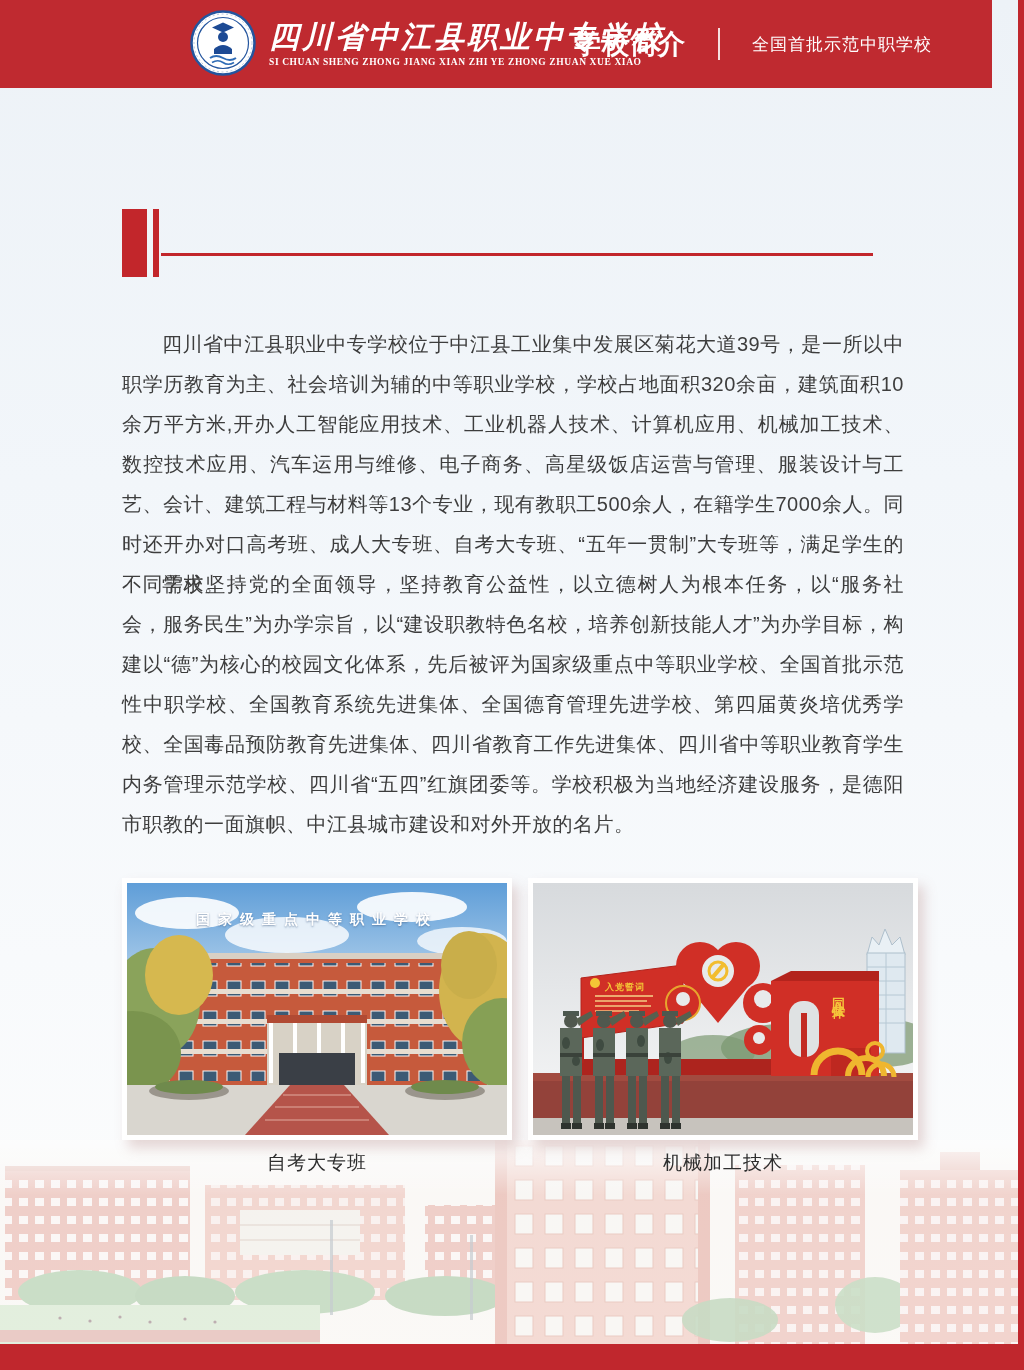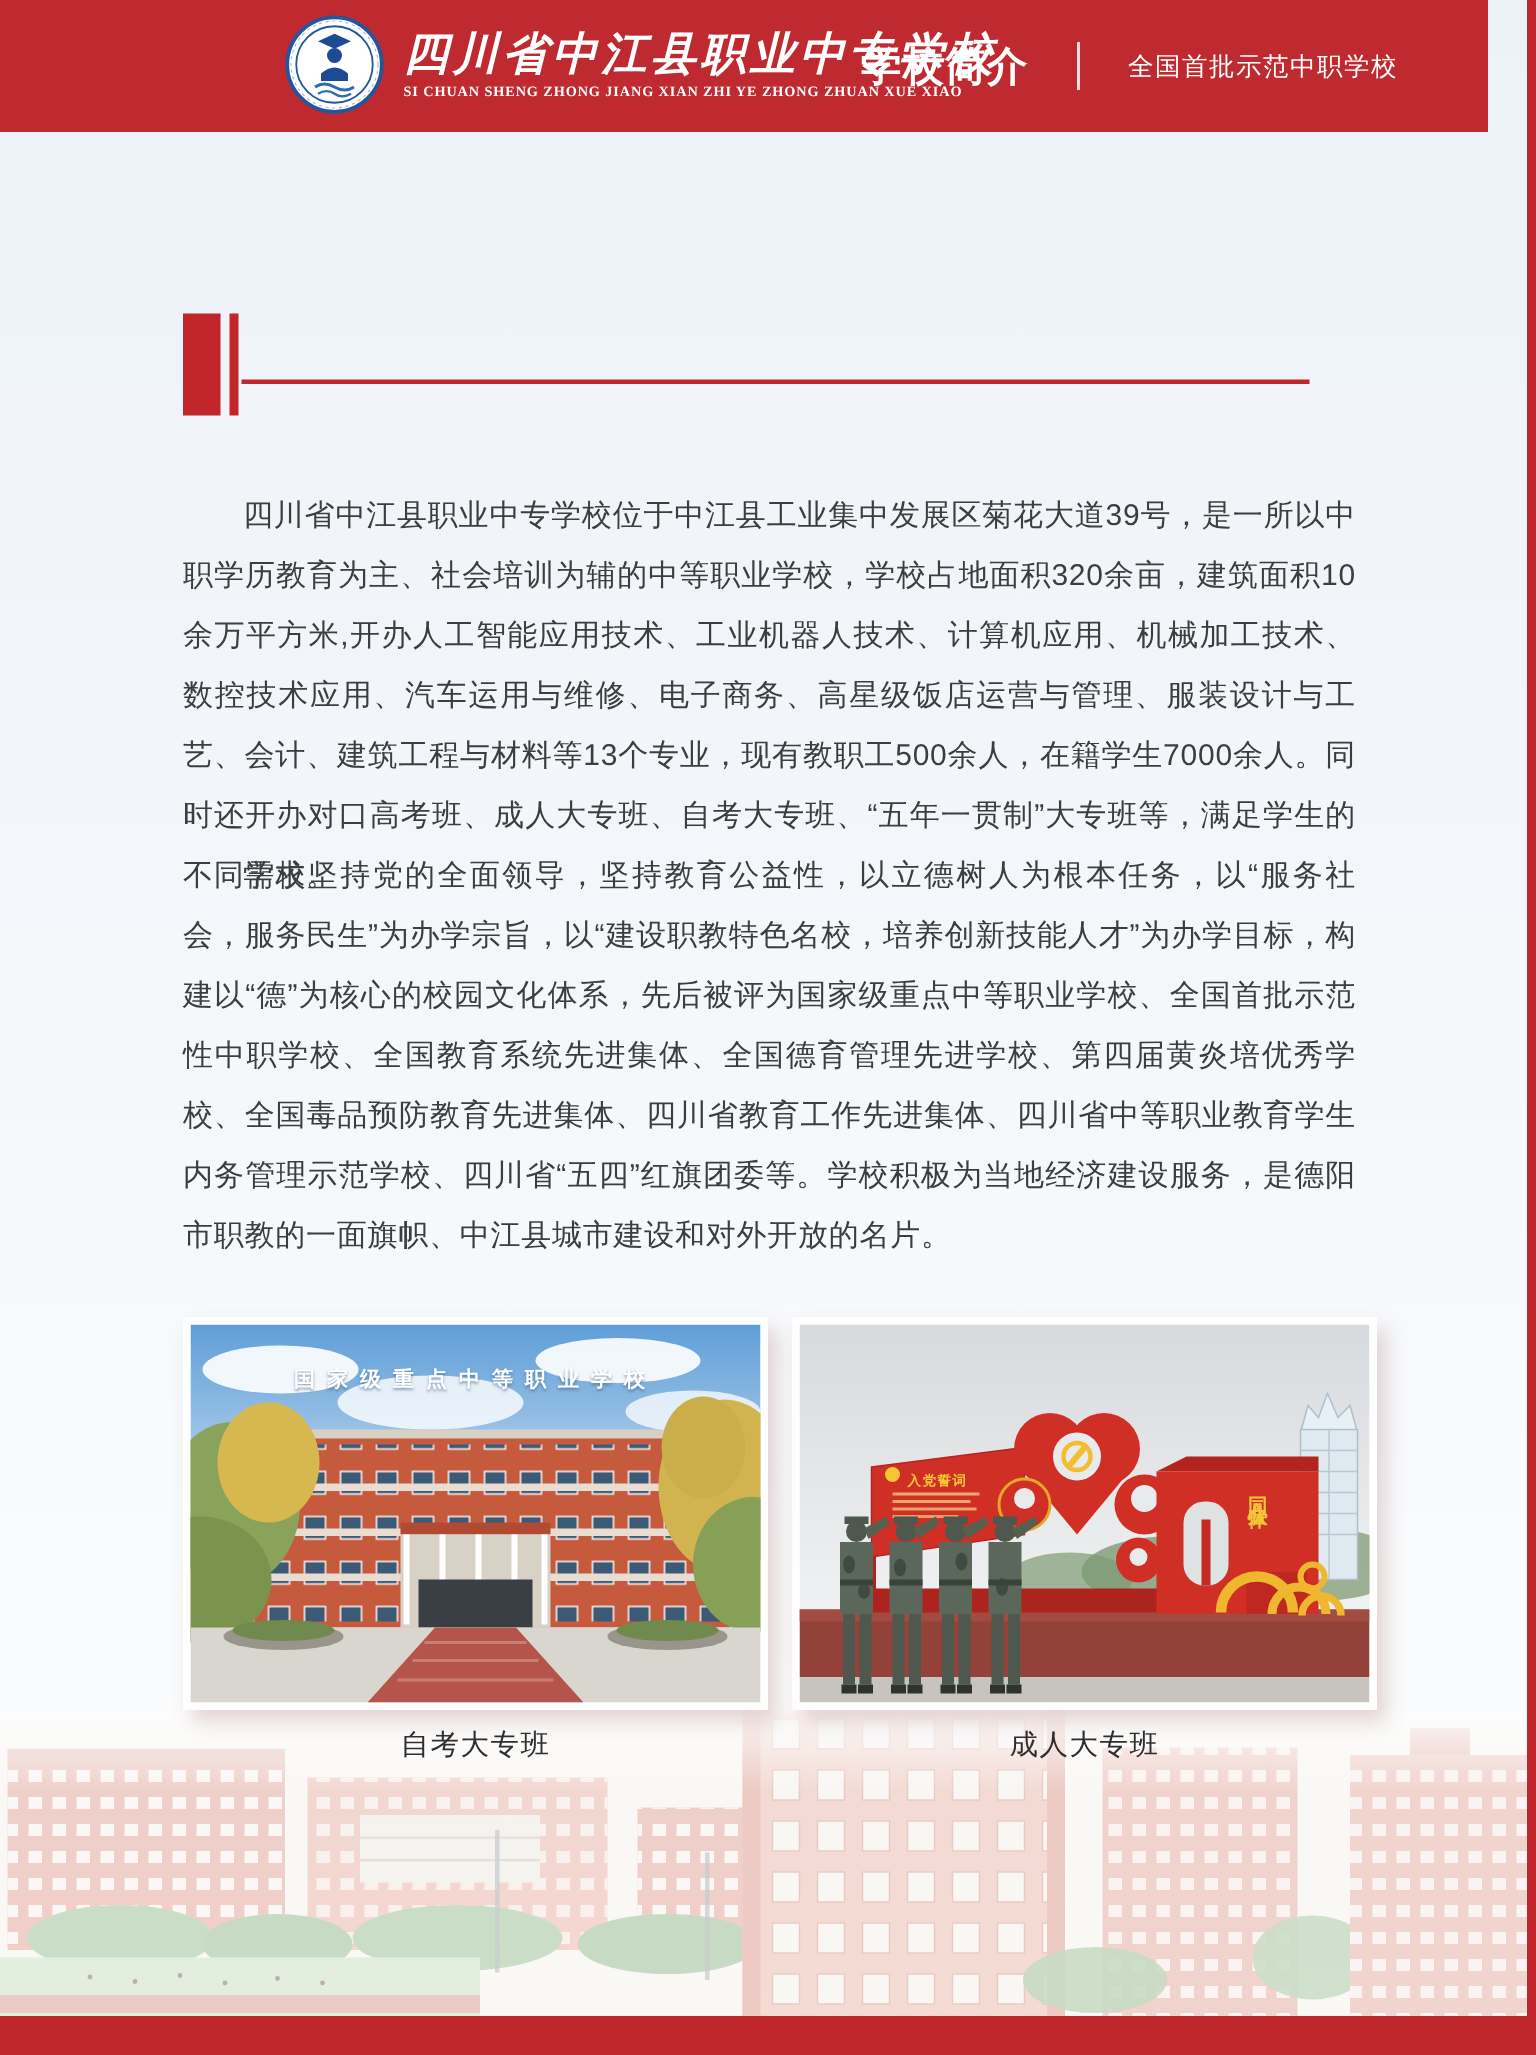--- a/index.html
+++ b/index.html
@@ -255,21 +255,21 @@
       <line x1="138" y1="237" x2="242" y2="237" stroke="#cb7f74" stroke-width="2"></line>
       <ellipse cx="62" cy="208" rx="40" ry="9" fill="#9a958c"></ellipse>
       <ellipse cx="318" cy="208" rx="40" ry="9" fill="#9a958c"></ellipse>
       <ellipse cx="62" cy="204" rx="34" ry="7" fill="#6f8a4c"></ellipse>
       <ellipse cx="318" cy="204" rx="34" ry="7" fill="#6f8a4c"></ellipse>
     </svg>
     <div class="photo-overlay banner-text">国家级重点中等职业学校</div>
   </div>
 
   <div id="caption-left" class="caption">自考大专班</div>
-  <div id="caption-right" class="caption">成人大专班</div>
+  <div id="caption-right" class="caption">机械加工技术</div>
 
   <div class="campus-faded">
     <svg viewBox="0 0 1024 204" preserveAspectRatio="none">
       <defs>
         <pattern id="cfW1" width="16" height="18" patternUnits="userSpaceOnUse">
           <rect x="3" y="4" width="9" height="8" fill="#ffffff" opacity=".85"></rect>
         </pattern>
         <pattern id="cfW2" width="30" height="34" patternUnits="userSpaceOnUse">
           <rect x="5" y="6" width="18" height="20" fill="#f7f3ee" stroke="#dda496" stroke-width="1"></rect>
         </pattern>

